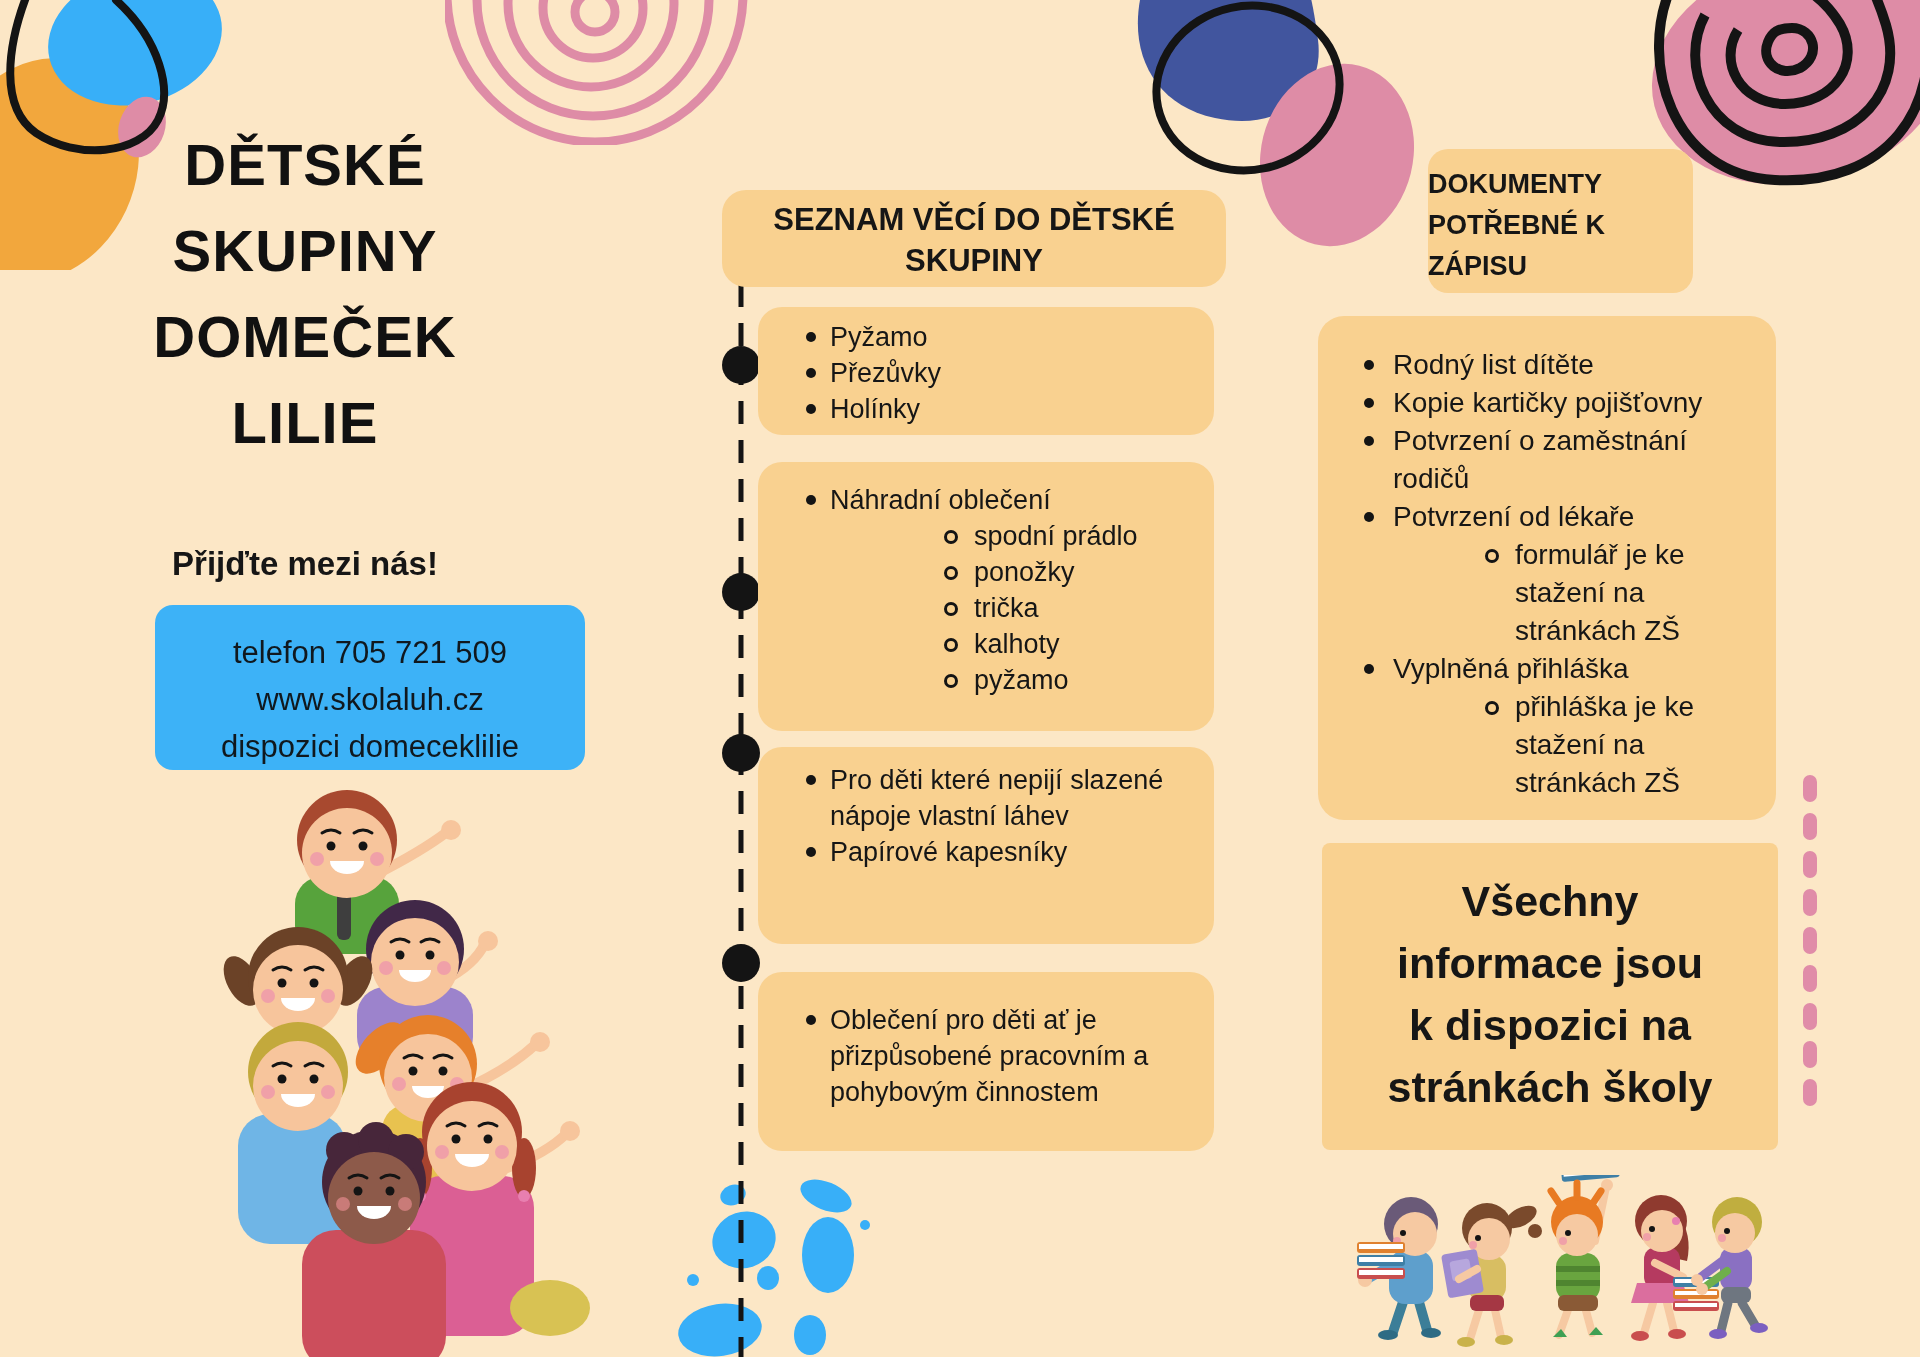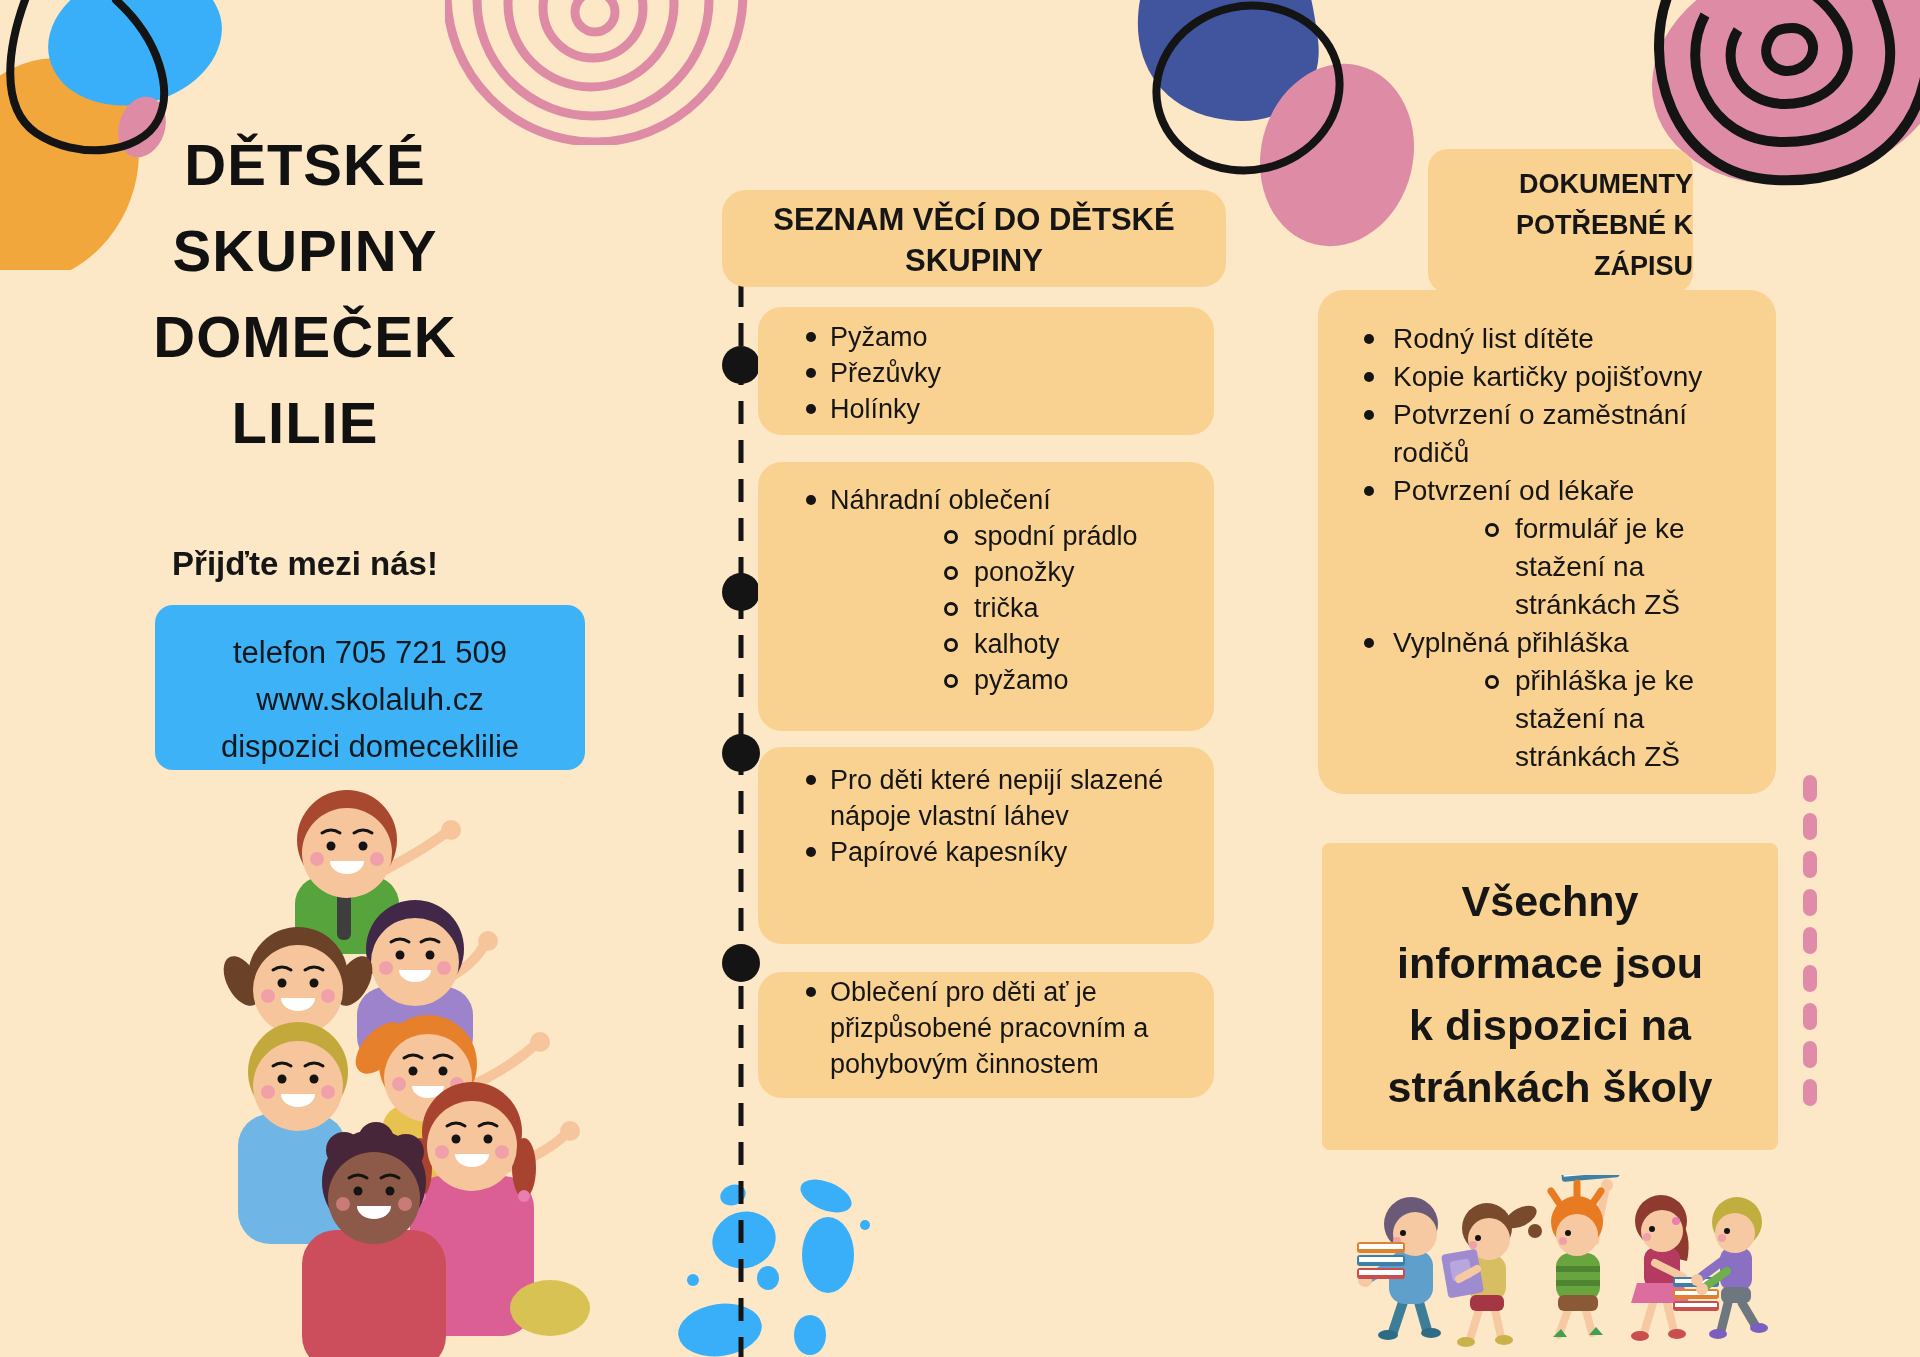--- a/index.html
+++ b/index.html
@@ -15,25 +15,25 @@
                text-align:center;font-size:31px;line-height:47px;padding-top:24px;box-sizing:border-box;
                color:#10181E;}
 
   
   .card{background:#F9D190;border-radius:24px;box-sizing:border-box;}
   .mid-header{left:722px;top:190px;width:504px;height:97px;text-align:center;
               font-size:31px;font-weight:800;line-height:41px;padding:9px 20px;}
   .mbox1{left:758px;top:307px;width:456px;height:128px;padding:12px 10px 0 0;}
   .mbox2{left:758px;top:462px;width:456px;height:269px;padding:20px 10px 0 0;}
   .mbox3{left:758px;top:747px;width:456px;height:197px;padding:15px 10px 4px 0;}
-  .mbox4{left:758px;top:972px;width:456px;height:126px;padding:2px 10px 0 0;}
-
-  .r-header{left:1428px;top:149px;width:265px;height:144px;text-align:right;
+  .mbox4{left:758px;top:972px;width:456px;height:179px;padding:30px 10px 0 0;}
+
+  .r-header{left:1428px;top:149px;width:265px;height:144px;text-align:left;
             font-size:27px;font-weight:800;line-height:41px;padding-top:15px;border-radius:20px;}
-  .r-box{left:1318px;top:290px;width:458px;height:504px;padding:30px 8px 0 0;border-radius:26px;}
+  .r-box{left:1318px;top:316px;width:458px;height:504px;padding:30px 8px 0 0;border-radius:26px;}
   .r-info{left:1322px;top:843px;width:456px;height:307px;text-align:center;border-radius:8px;
           font-size:43px;font-weight:800;line-height:62px;padding-top:27px;}
 
   
   ul.blist{list-style:none;margin:0;padding:0;font-size:27px;line-height:36px;}
   .blist > li{position:relative;padding-left:72px;}
   .blist > li::before{content:"";position:absolute;left:48px;top:13px;width:10px;height:10px;
                       background:#141414;border-radius:50%;}
   ul.sublist{list-style:none;margin:0;padding:0;}
   .sublist > li{position:relative;padding-left:114px;}

